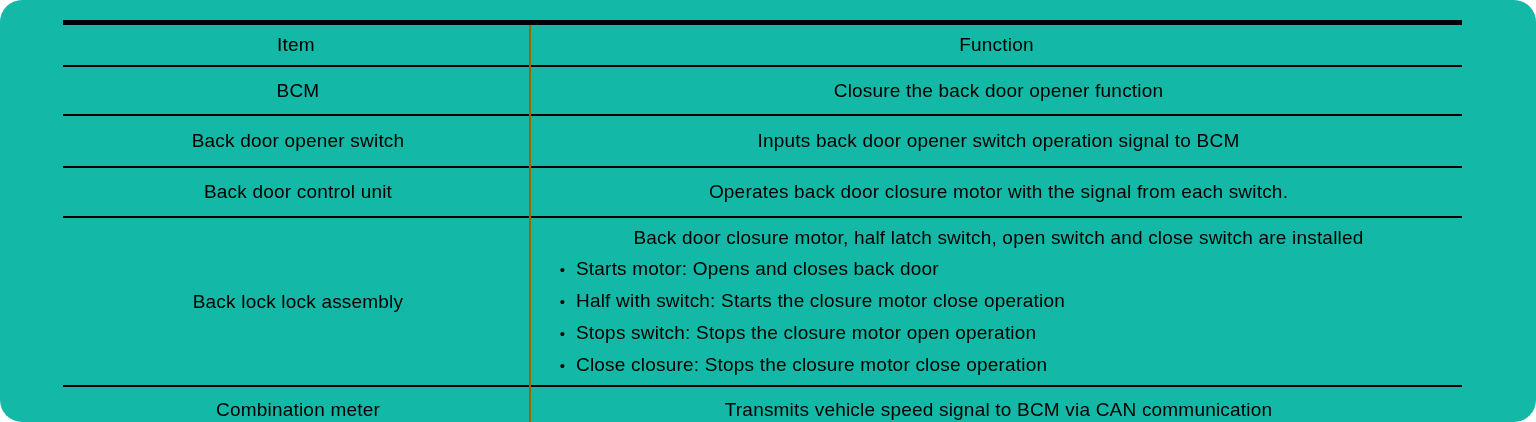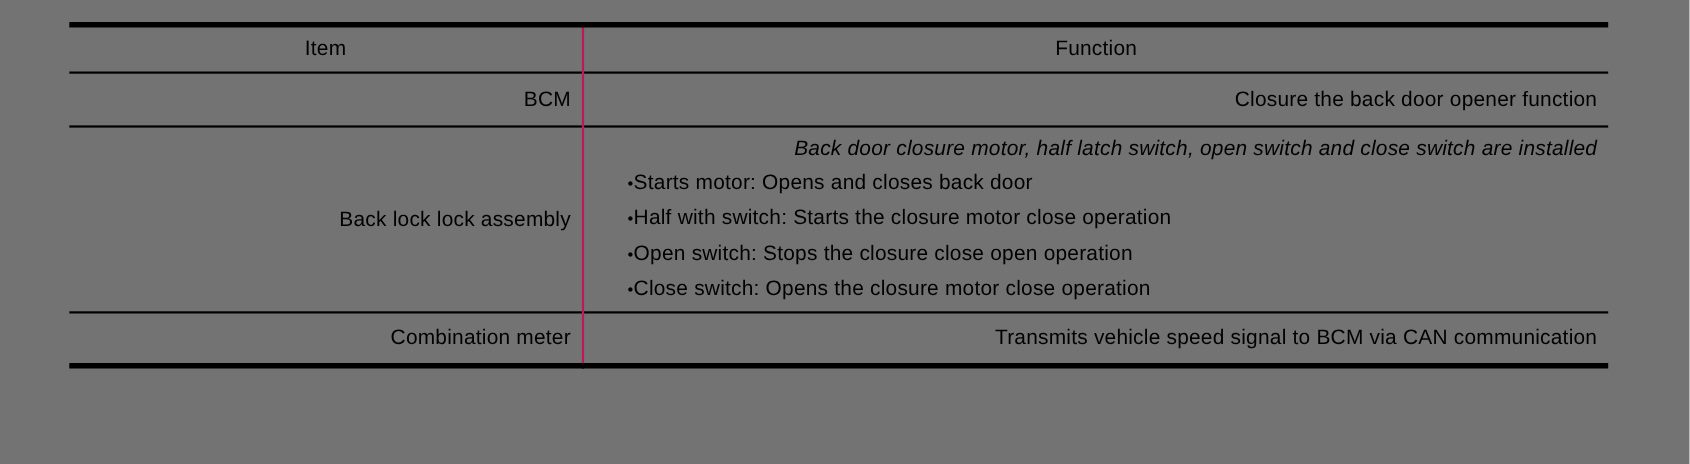--- a/index.html
+++ b/index.html
@@ -9,22 +9,23 @@
     width: 1536px;
     height: 422px;
     font-family: "Liberation Sans", "DejaVu Sans", sans-serif;
     color: #000000;
     -webkit-font-smoothing: antialiased;
   }
   .page {
     position: relative;
     width: 1536px;
     height: 422px;
-    background: #737373;
+    background: #14b8a6;
     overflow: hidden;
+    border-radius: 22px;
   }
   table.spec-table {
     position: absolute;
     left: 63px;
     top: 20px;
     width: 1399px;
     border-collapse: collapse;
     border-top: 5px solid #000000;
     border-bottom: 5px solid #000000;
     table-layout: fixed;
@@ -36,41 +37,40 @@
     letter-spacing: 0.2px;
     vertical-align: middle;
     line-height: 1.25;
   }
   .spec-table th {
     text-align: center;
     height: 40px;
     padding: 0;
   }
   .spec-table td {
-    text-align: right;
+    text-align: center;
     padding: 4px 10px 4px 14px;
   }
   .col-item  { width: 467px; }
   .col-func  { width: 932px; }
   .spec-table tr + tr th,
   .spec-table tr + tr td {
     border-top: 2px solid #000000;
   }
   .spec-table th + th,
   .spec-table td + td {
-    border-left: 2px solid #be185d;
+    border-left: 2px solid #a16207;
   }
   tr.r-bcm     td { height: 39px; }
   tr.r-opener  td { height: 42px; }
   tr.r-control td { height: 40px; }
   tr.r-lock    td { height: 157px; }
   tr.r-meter   td { height: 37px; }
   .func-line {
     line-height: 31px;
-    font-style: italic;
   }
   .bullet-line {
     display: flex;
     align-items: baseline;
     line-height: 31px;
   }
   .bullet {
     flex: 0 0 27px;
     padding-left: 4px;
     font-size: 15px;
@@ -89,41 +89,49 @@
       <tr>
         <th>Item</th>
         <th>Function</th>
       </tr>
 
       <tr class="r-bcm">
         <td>BCM</td>
         <td>Closure the back door opener function</td>
       </tr>
 
+      <tr class="r-opener">
+        <td>Back door opener switch</td>
+        <td>Inputs back door opener switch operation signal to BCM</td>
+      </tr>
 
+      <tr class="r-control">
+        <td>Back door control unit</td>
+        <td>Operates back door closure motor with the signal from each switch.</td>
+      </tr>
 
       <tr class="r-lock">
         <td>Back lock lock assembly</td>
         <td>
           <div class="func-line">Back door closure motor, half latch switch, open switch and close switch are installed</div>
           <div class="bullet-line">
             <span class="bullet">•</span>
             <span>Starts motor: Opens and closes back door</span>
           </div>
           <div class="bullet-line">
             <span class="bullet">•</span>
             <span>Half with switch: Starts the closure motor close operation</span>
           </div>
           <div class="bullet-line">
             <span class="bullet">•</span>
-            <span>Open switch: Stops the closure close open operation</span>
+            <span>Stops switch: Stops the closure motor open operation</span>
           </div>
           <div class="bullet-line">
             <span class="bullet">•</span>
-            <span>Close switch: Opens the closure motor close operation</span>
+            <span>Close closure: Stops the closure motor close operation</span>
           </div>
         </td>
       </tr>
 
       <tr class="r-meter">
         <td>Combination meter</td>
         <td>Transmits vehicle speed signal to BCM via CAN communication</td>
       </tr>
     </tbody>
   </table>

